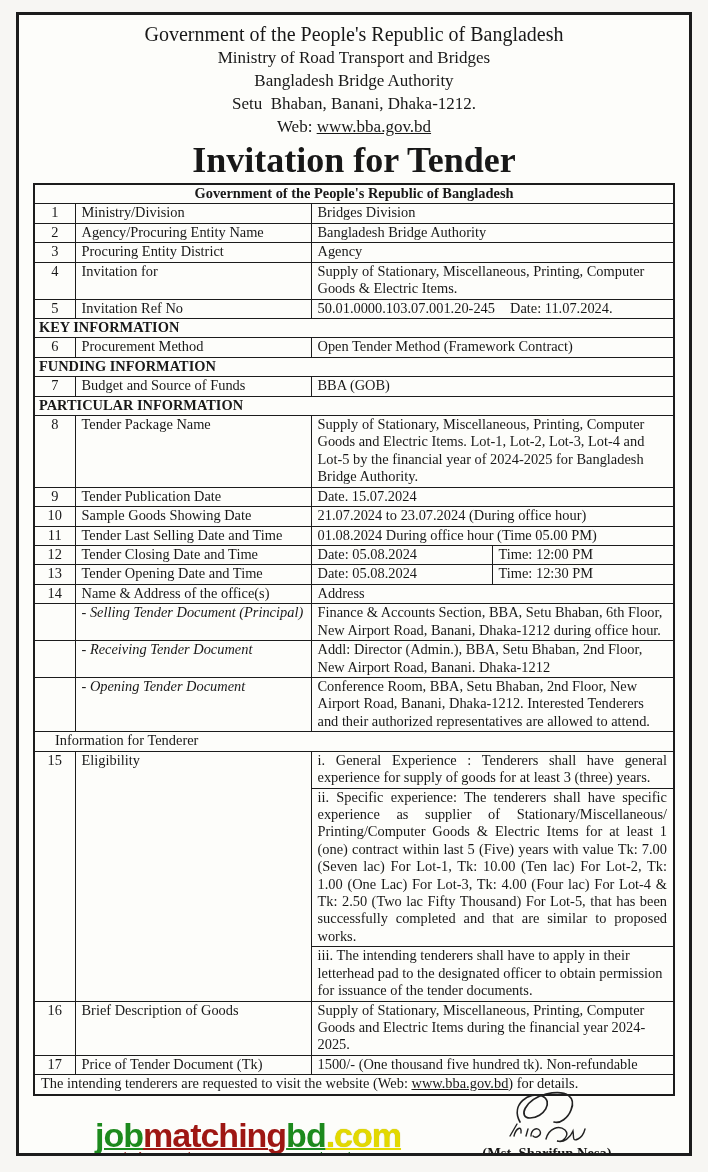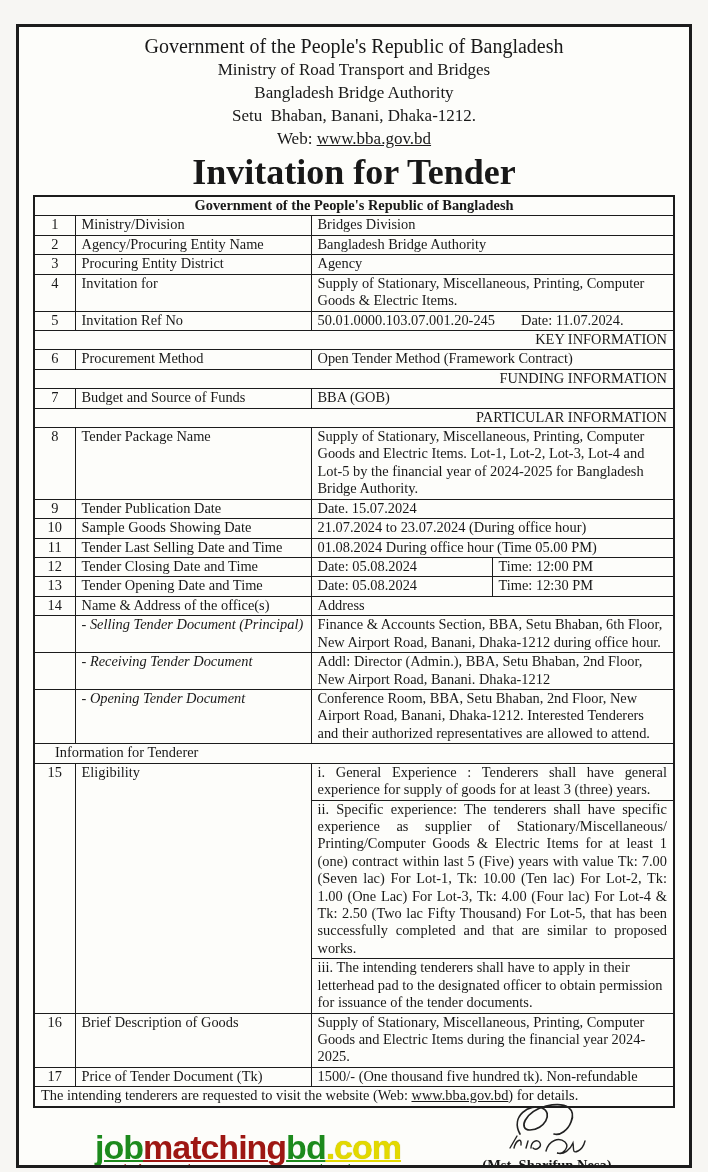--- a/index.html
+++ b/index.html
@@ -1,42 +1,42 @@
 <!DOCTYPE html>
 <html style="--logo-green: #1d8a1d; --logo-red: #9e1713; --logo-yellow: #e3d900;"><head>
 <meta charset="utf-8">
 <style>
   * { margin:0; padding:0; box-sizing:border-box; }
   html,body { width:708px; height:1172px; background:#f7f6f3; }
   body { font-family:"Liberation Serif", serif; color:#181818; position:relative; }
 
   .frame {
-    position:absolute; left:16px; top:24px; width:676px; height:1144px;
+    position:absolute; left:16px; top:12px; width:676px; height:1144px;
     border:3px solid #1c1c1c; background:#fdfdfa; overflow:hidden;
   }
 
   
   .letterhead { text-align:center; padding-top:8px; }
   .hdr-line  { font-size:17px; line-height:23px; white-space:pre-wrap; }
   .hdr-line.first { font-size:20px; }
   .weblink { text-decoration:underline; }
   .doc-title { text-align:center; font-size:36px; font-weight:bold; line-height:34px; margin:5px 0 6px; }
 
   
   table.tender { border-collapse:collapse; margin:0 auto; width:640px; table-layout:fixed;
                  font-size:14.4px; border:2px solid #1c1c1c; }
   table.tender td { border:1px solid #1c1c1c; padding:0 6px 1px 6px; line-height:1.21; vertical-align:top; }
   td.num    { text-align:center; padding-left:2px; padding-right:2px; }
   tr.caption-row td { text-align:center; font-weight:bold; }
-  tr.section-row td { font-weight:normal; padding-left:4px;text-align:right; }
+  tr.section-row td { font-weight:bold; padding-left:4px; }
   tr.plain-row td   { padding-left:20px; }
   td.italic { font-style:italic; }
   td.just   { text-align:justify; }
   td.center { }
-  .refline  { display:flex; gap:26px; }
+  .refline  { display:flex; gap:15px; }
   .u { text-decoration:underline; }
 
   
   .footer { position:relative; height:126px; margin-top:2px; }
 
   .logo-block { position:absolute; left:76px; top:24px; width:262px;
                 font-family:"Liberation Sans", sans-serif; font-weight:bold; }
   .wordmark { font-size:34px; line-height:27px; letter-spacing:-1px; white-space:nowrap; }
   .wordmark span { text-decoration:underline; text-decoration-thickness:2px; }
   .wm-green  { color:var(--logo-green); }

